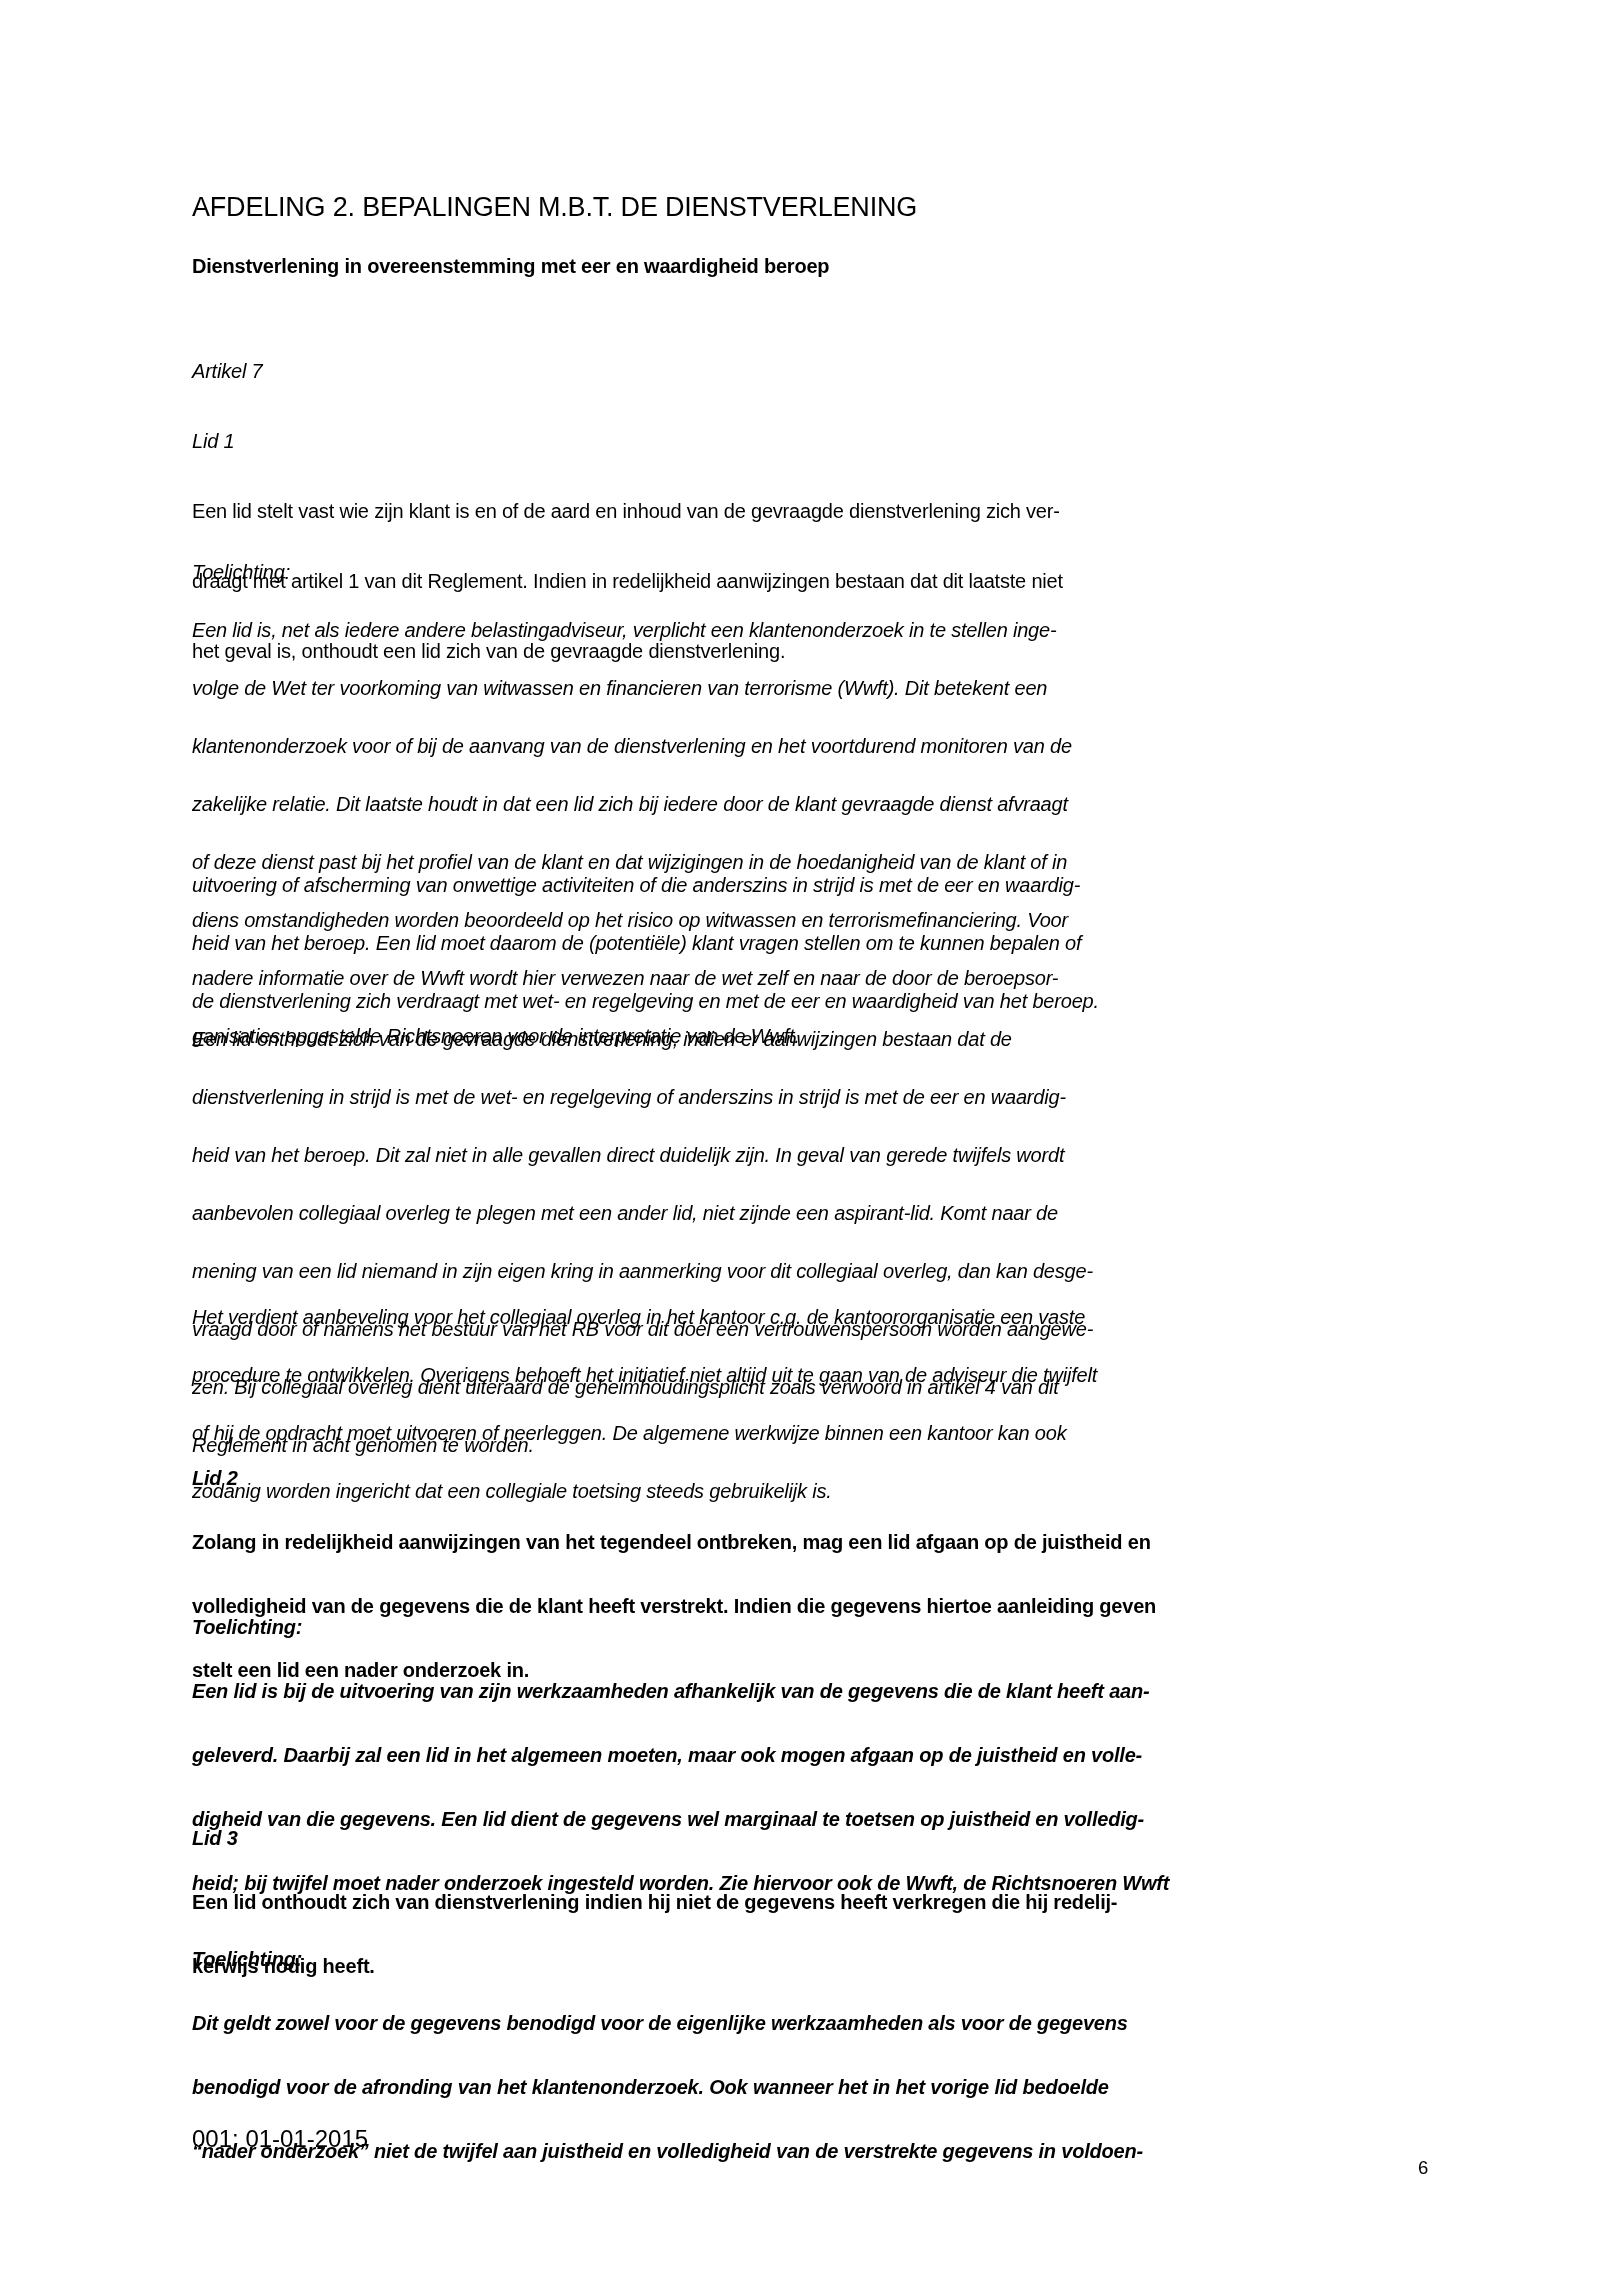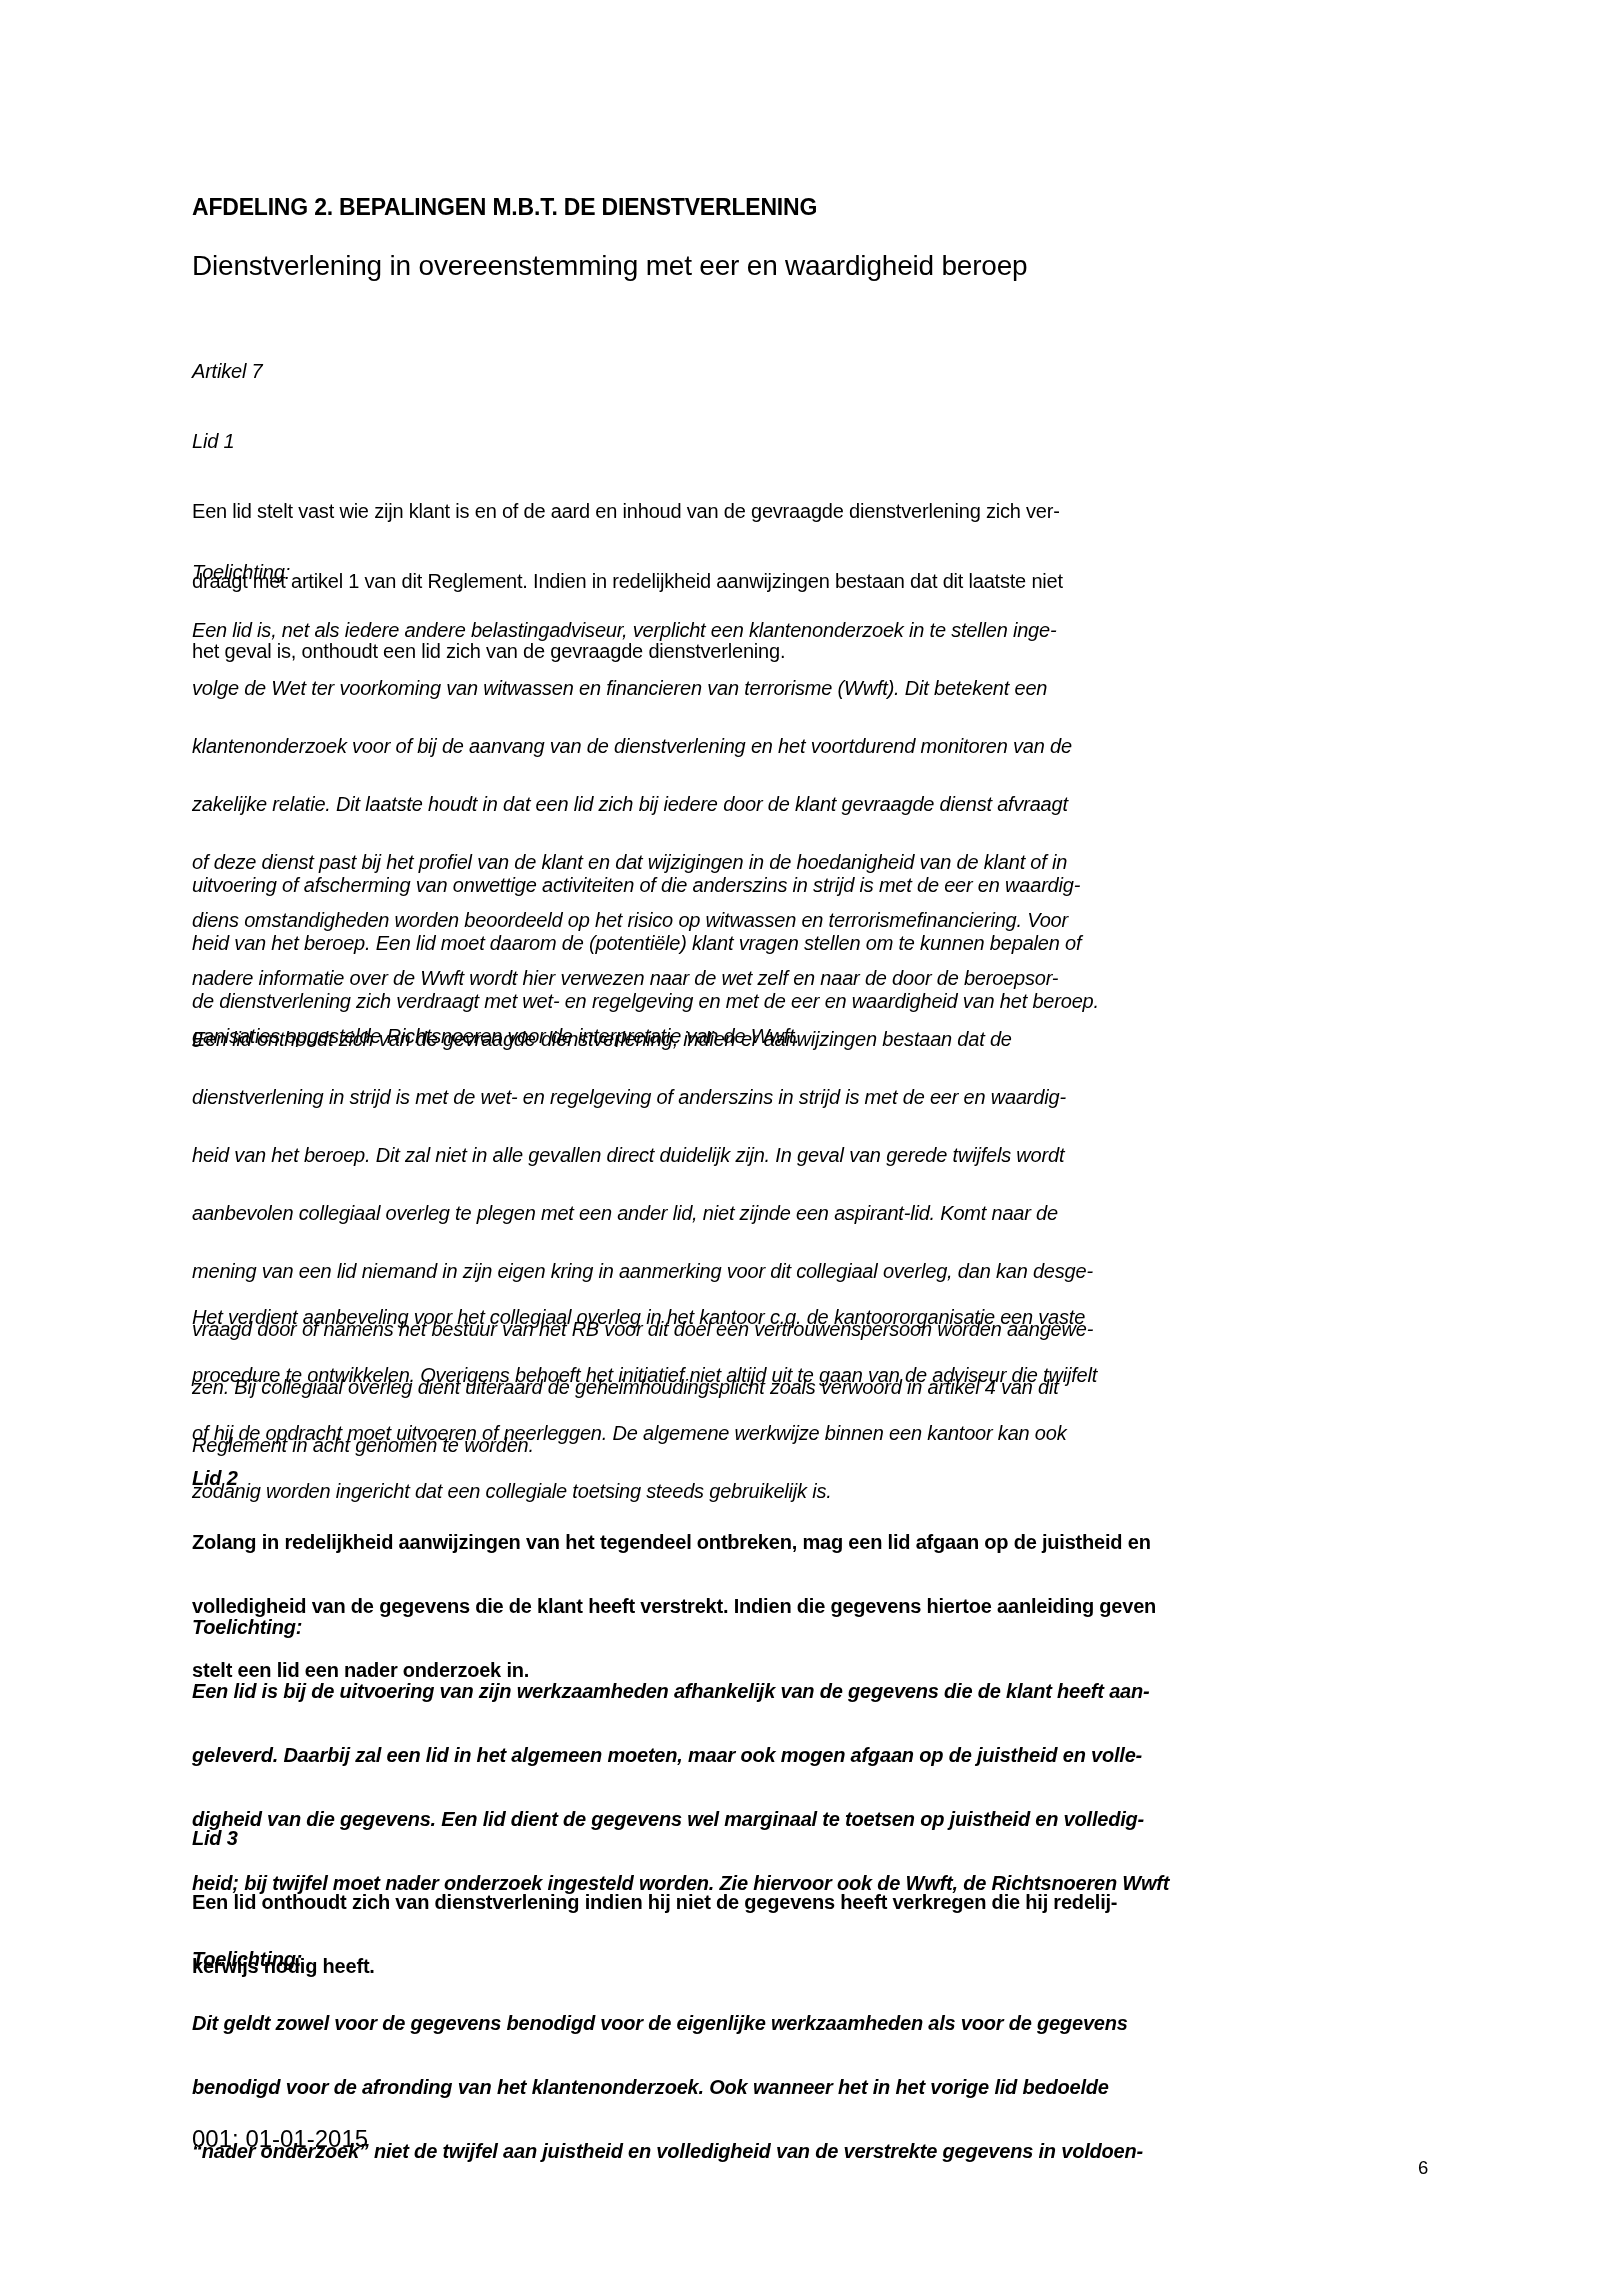--- a/index.html
+++ b/index.html
@@ -1,21 +1,21 @@
 <!DOCTYPE html>
 <html style="font-size:14px"><head>
 <meta charset="utf-8">
 <style>
   html, body { margin: 0; padding: 0; background: #ffffff; }
   body { width: 1624px; height: 2295px; position: relative; overflow: hidden;
          font-family: "Liberation Sans", sans-serif; color: #000000; }
   .page { position: absolute; left: 0; top: 0; width: 1624px; height: 2295px; background: #ffffff; }
   .blk { position: absolute; left: 192px; width: 1248px; margin: 0; }
-  .h1 { font-weight: bold; font-size: 23px; line-height: 30px; letter-spacing: -0.2px; }
-  .h2 { font-weight: normal; font-size: 28px; line-height: 30px; letter-spacing: -0.2px; }
+  .h1 { font-weight: normal; font-size: 27px; line-height: 30px; letter-spacing: -0.2px; }
+  .h2 { font-weight: bold; font-size: 20px; line-height: 30px; letter-spacing: -0.2px; }
   .it { font-style: italic; }
   .txt { font-size: 20px; letter-spacing: -0.2px; white-space: pre-line; }
   .lh40 { line-height: 35px; }
   .lh36 { line-height: 32px; font-weight: bold; }
   .lh33 { line-height: 29px; }
   .line { display: block; white-space: nowrap; }
   .footer-left { position: absolute; left: 192px; top: 2127px; font-size: 24px; line-height: 23px; }
   .page-num { position: absolute; left: 1418px; top: 2156px; font-size: 18.5px; line-height: 23px; }
 </style>
 </head>

